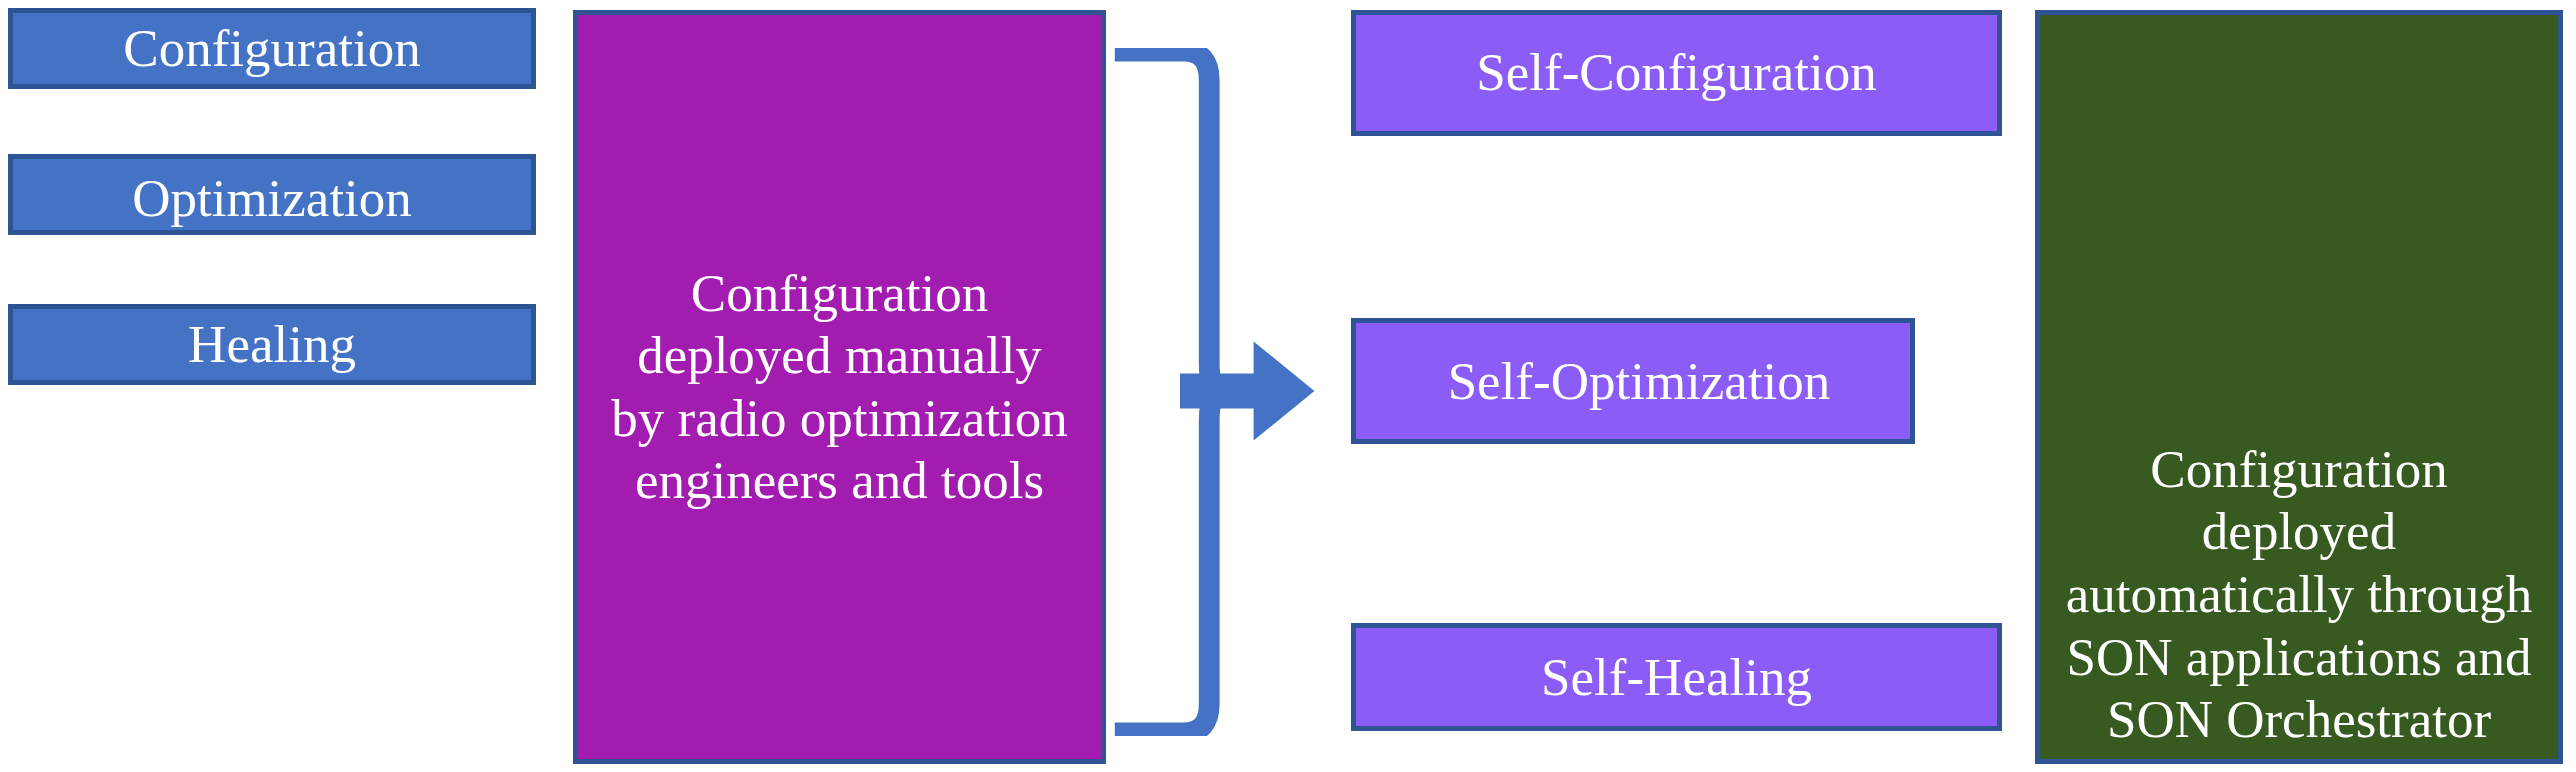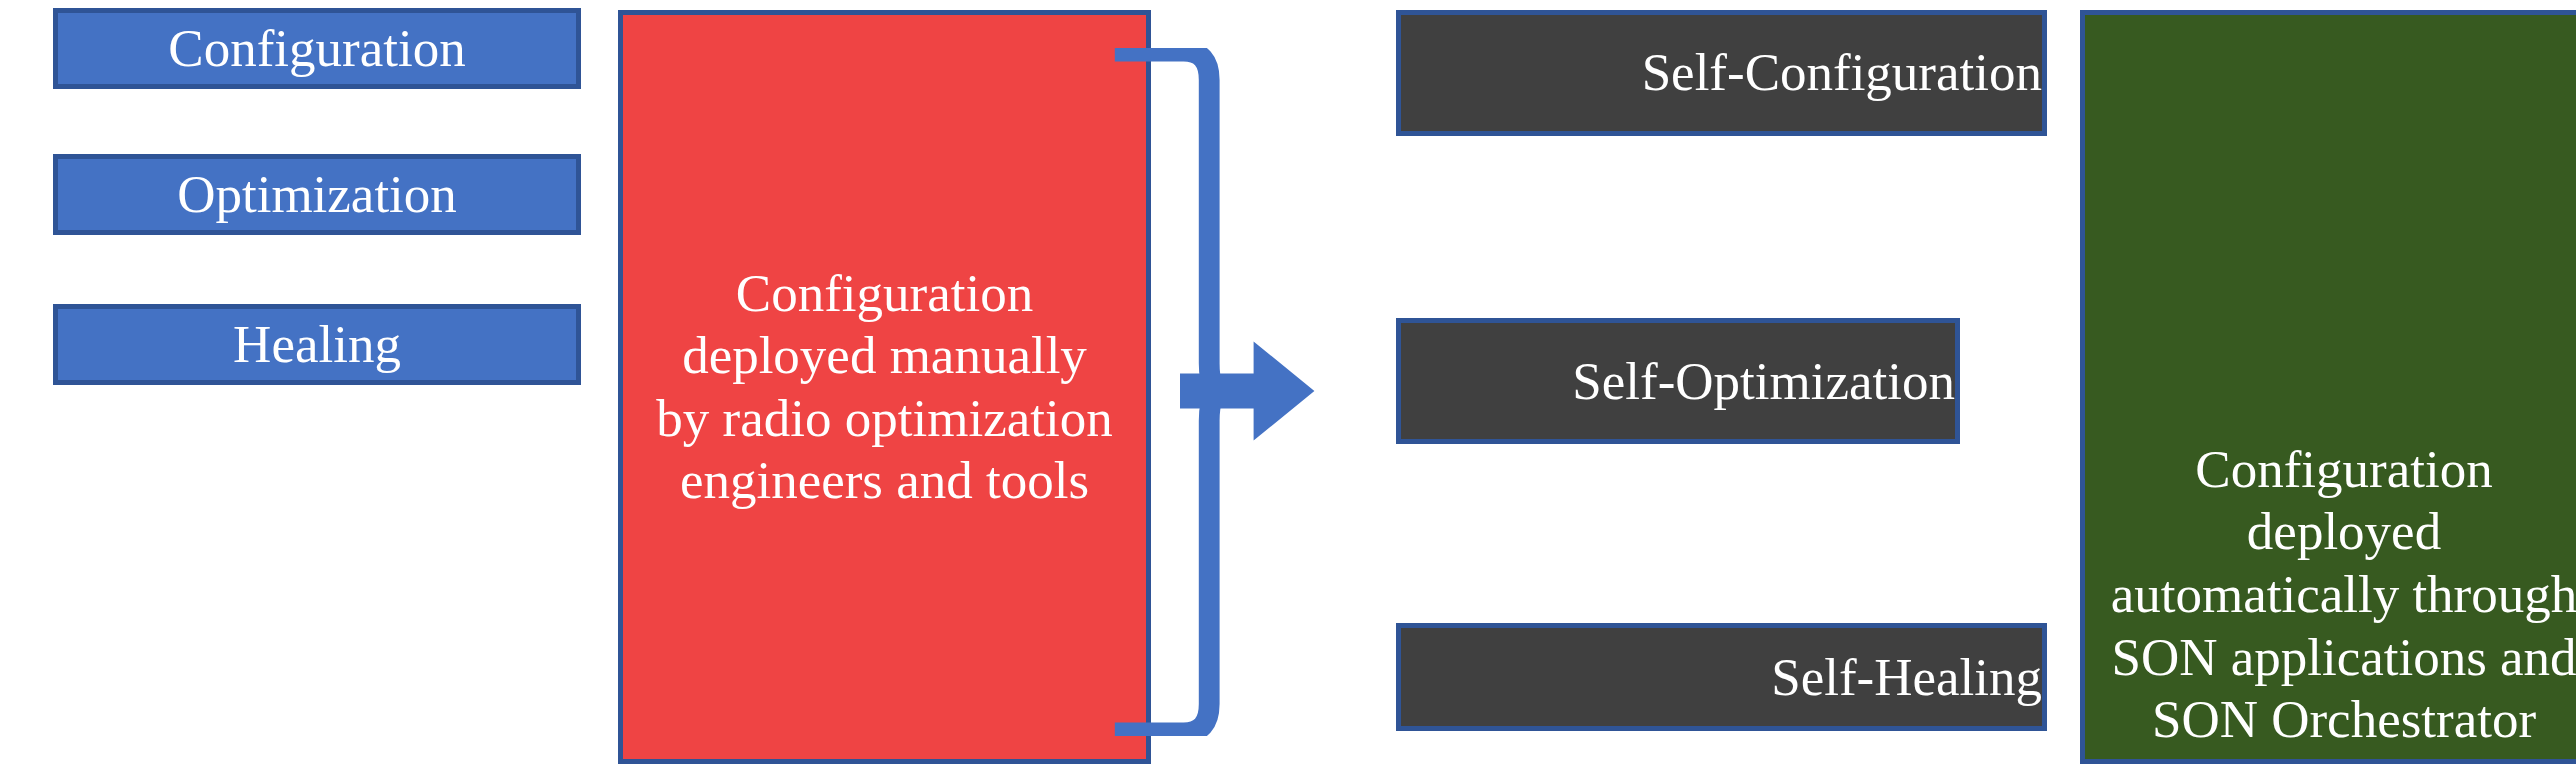--- a/index.html
+++ b/index.html
@@ -21,61 +21,59 @@
   
   .box {
     position: absolute;
     box-sizing: border-box;
     display: flex;
     align-items: center;
     justify-content: center;
     text-align: center;
     color: #ffffff;
     line-height: 1.18;
-    margin-left: 45px;
   }
 
   
   .blue-small {
     background: #4472C4;
     border: 5.6px solid #2F5496;
     font-size: 53px;
   }
 
   
   .blue-tall {
-    background: #ef4444;
+    background: #a21caf;
     border: 5.6px solid #2F5496;
     font-size: 53px;
     padding: 8px 27px;
   }
 
   
   .green-box {
-    background: #404040;
+    background: #8b5cf6;
     border: 5.6px solid #2F5496;
     font-size: 53px;
-    text-align: right;
   }
   .green-tall {
     background: #375A20;
     border: 5.6px solid #2F5496;
     font-size: 53px;
     padding: 8px 24px;
   }
 
   .box-label {
     display: block;
     width: 100%;
     white-space: pre-line;
   }
 
   
   #box-configuration { left: 8px;  top: 8px;  width: 528px; height: 81px; }
-  #box-optimization  { left: 8px;  top: 154px; width: 528px; height: 81px; }
+  #box-optimization  { left: 8px;  top: 154px; width: 528px; height: 81px; align-items: flex-end; }
   #box-healing       { left: 8px;  top: 304px; width: 528px; height: 81px; }
 
   #box-manual-deploy { left: 573px; top: 9.6px;  width: 533px; height: 754px; }
 
   #box-self-configuration { left: 1351px; top: 9.6px;  width: 651px; height: 126px; }
   #box-self-optimization  { left: 1351px; top: 318px; width: 564px; height: 126px; padding-left: 12px; }
   #box-self-healing       { left: 1351px; top: 623px; width: 651px; height: 108px; }
 
   #box-auto-deploy { left: 2035px; top: 9.6px; width: 528px; height: 754px; align-items: flex-end; }
 

